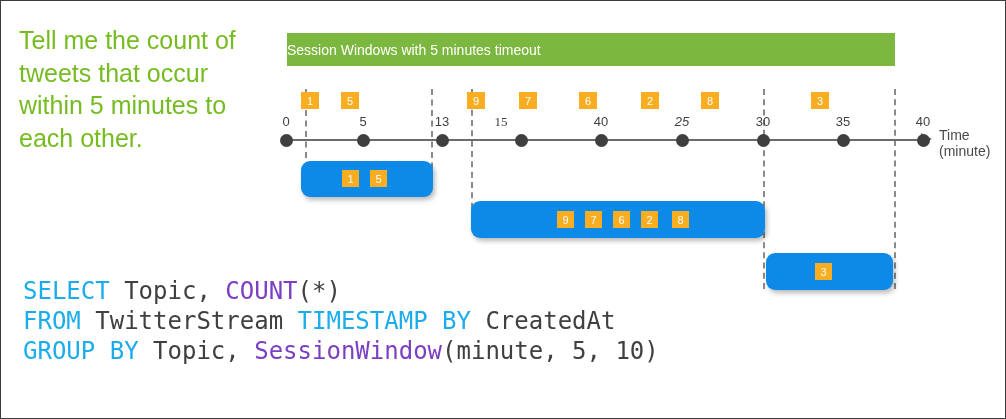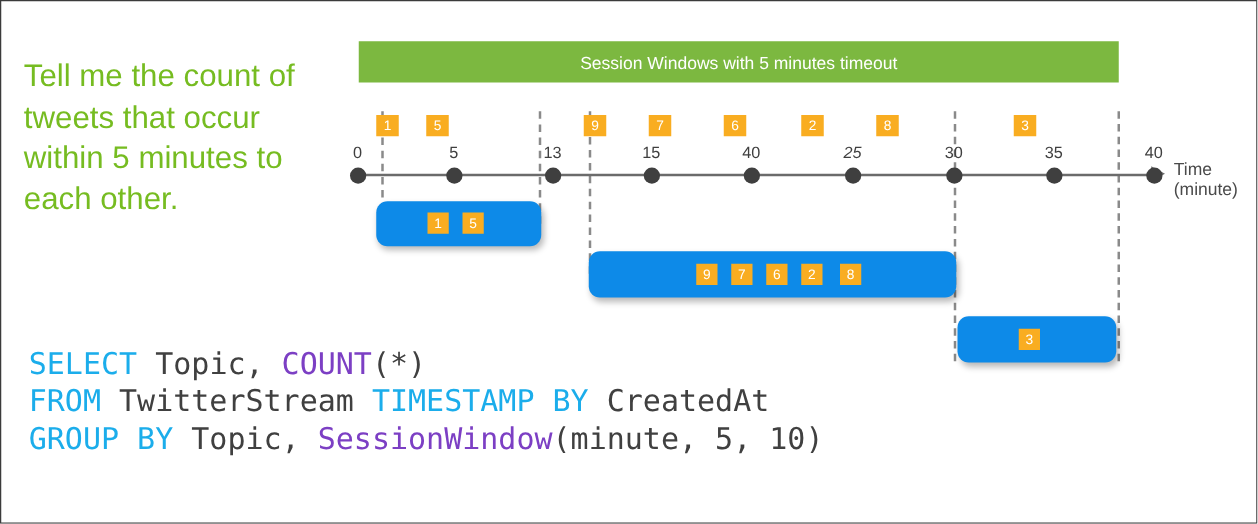--- a/index.html
+++ b/index.html
@@ -8,34 +8,34 @@
     position:relative;
     width:1006px;height:419px;
     background:#ffffff;
     box-sizing:border-box;
     border:1px solid #3b3b3b;
     overflow:hidden;
   }
 
   
   #prompt{
-    position:absolute;left:18px;top:44px;width:255px;
+    position:absolute;left:18px;top:23px;width:255px;
     color:#76bc21;
     font-size:25px;line-height:1.30;
     font-family:"Liberation Sans", sans-serif;
     white-space:pre-line;
   }
 
   
   #banner{
     position:absolute;left:286px;top:32px;width:608px;height:33px;
     background:#7cb840;
     color:#ffffff;
     font-size:14px;
-    display:flex;align-items:center;justify-content:center;
+    display:flex;align-items:center;
   }
 
   
   #axis-line{
     position:absolute;left:282px;top:138px;width:640px;height:2px;
     background:#6b6b6b;
   }
   #axis-arrow{
     position:absolute;left:920px;top:132px;width:0;height:0;
     border-top:6px solid transparent;
@@ -108,21 +108,21 @@
       </div>
     <div id="axis-line"></div>
     <div id="axis-arrow"></div>
     <div id="ticks-layer">
         <div class="axis-tick-label" style="left: 285px;">0</div>
         <div class="axis-dot" style="left: 279px;"></div>
         <div class="axis-tick-label" style="left: 362px;">5</div>
         <div class="axis-dot" style="left: 356px;"></div>
         <div class="axis-tick-label" style="left: 441px;">13</div>
         <div class="axis-dot" style="left: 435px;"></div>
-        <div class="axis-tick-label" style="left: 520px;">15</div>
+        <div class="axis-tick-label" style="left: 500px; font-family: Liberation Serif, serif;">15</div>
         <div class="axis-dot" style="left: 514px;"></div>
         <div class="axis-tick-label" style="left: 600px;">40</div>
         <div class="axis-dot" style="left: 594px;"></div>
         <div class="axis-tick-label" style="left: 681px; font-style: italic;">25</div>
         <div class="axis-dot" style="left: 675px;"></div>
         <div class="axis-tick-label" style="left: 762px;">30</div>
         <div class="axis-dot" style="left: 756px;"></div>
         <div class="axis-tick-label" style="left: 842px;">35</div>
         <div class="axis-dot" style="left: 836px;"></div>
         <div class="axis-tick-label" style="left: 922px;">40</div>

